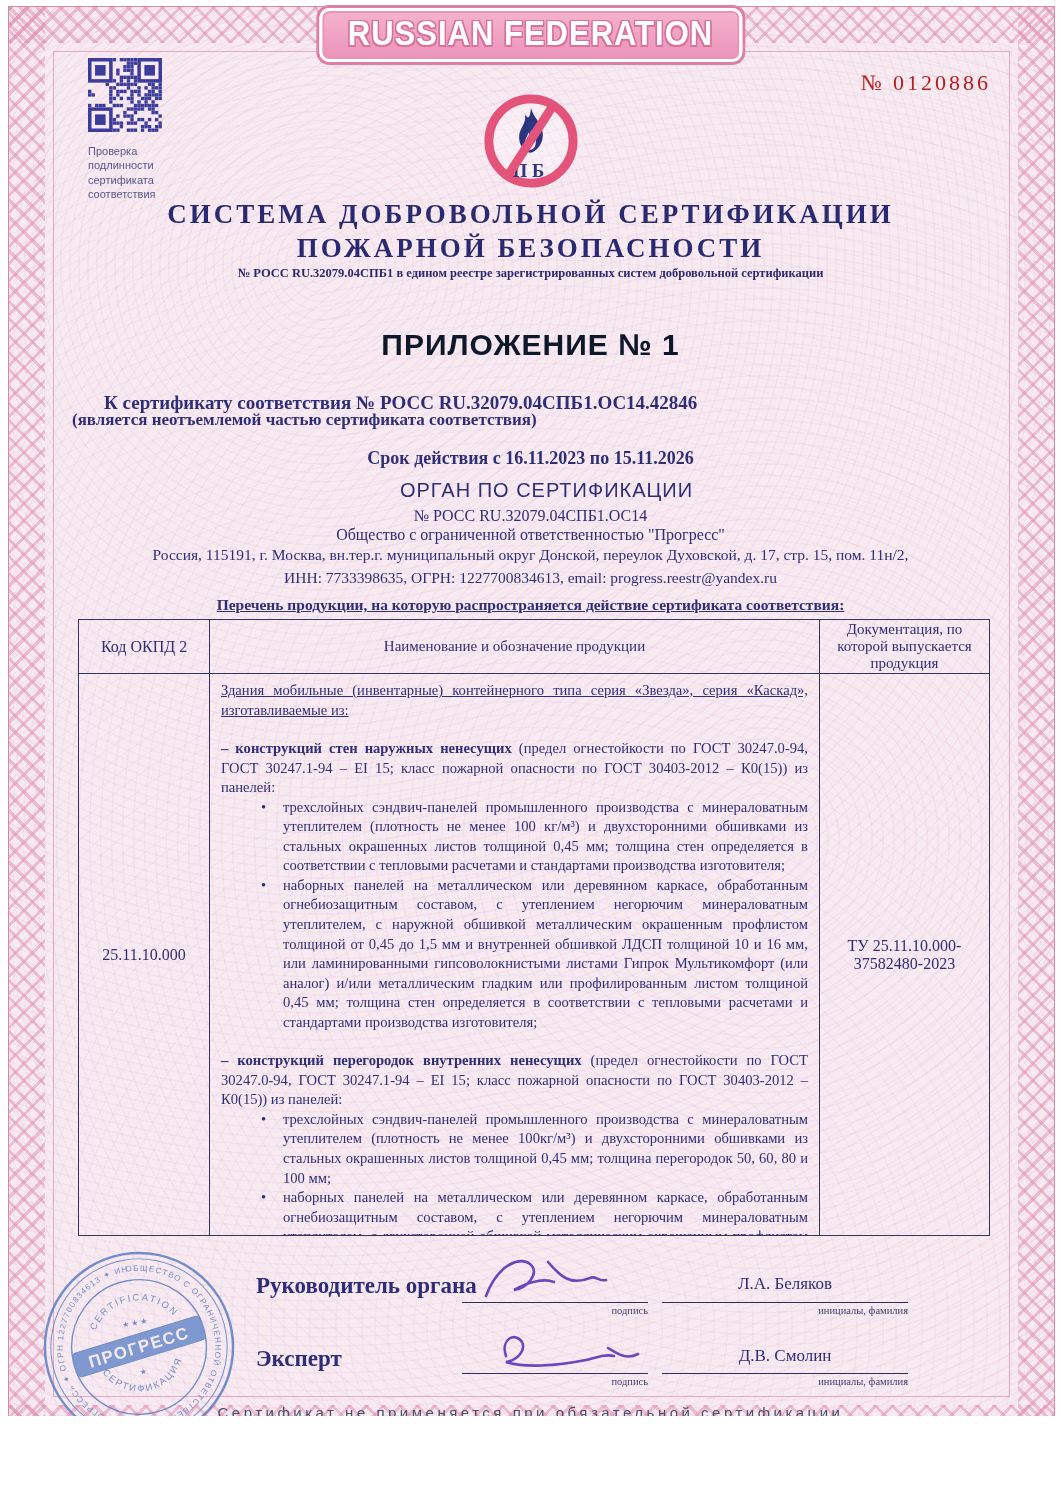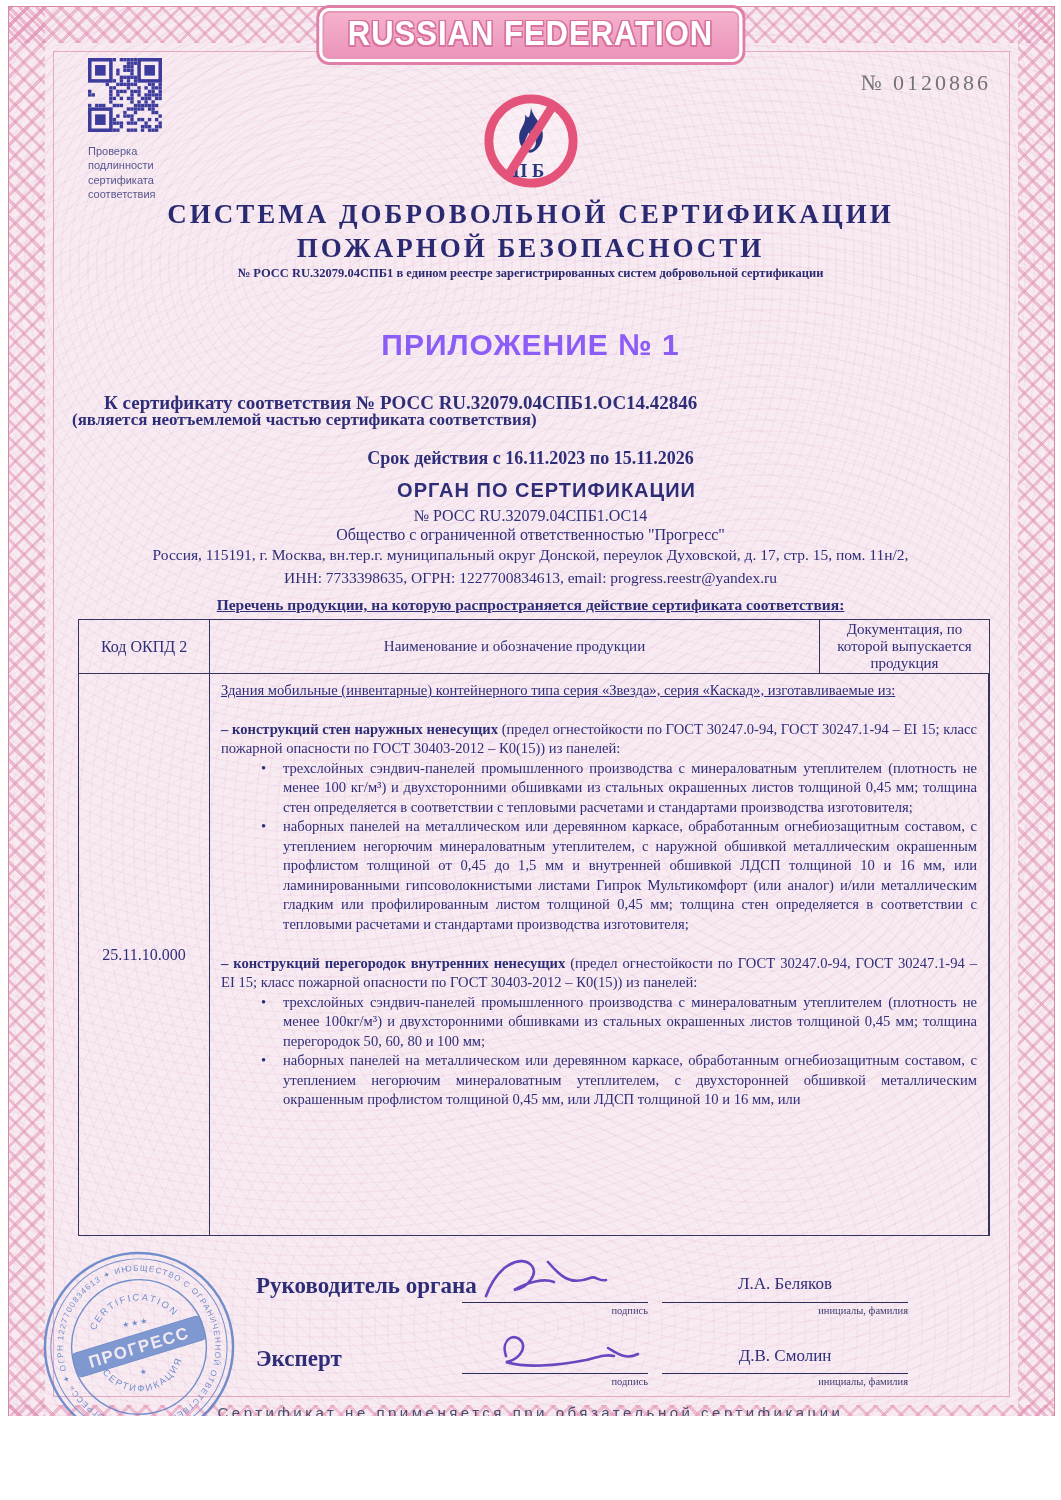--- a/index.html
+++ b/index.html
@@ -25,34 +25,34 @@
   .banner{position:absolute;left:50%;top:8px;transform:translateX(-50%);
     background:linear-gradient(#f5b3cd,#eb93ba);border:3px solid #fff;border-radius:10px;
     box-shadow:0 0 0 3px #df7fa8, inset 0 0 0 2px #e795b8;padding:5px 26px 7px;}
   .banner span{font-family:"Liberation Sans", sans-serif;font-weight:700;font-size:31px;
     letter-spacing:1px;color:#fff;display:inline-block;transform:scaleY(1.12);
     text-shadow:1.5px 1.5px 0 #d8739f,-1.5px -1.5px 0 #d8739f,1.5px -1.5px 0 #d8739f,-1.5px 1.5px 0 #d8739f;}
   
   .qr-block{position:absolute;left:88px;top:58px;width:120px;}
   .qr-label{font-family:"Liberation Sans", sans-serif;font-size:11px;line-height:1.3;color:#56568e;margin-top:8px;}
   
-  .cert-number{position:absolute;right:70px;top:70px;font-size:22px;letter-spacing:3px;color:#737373;}
+  .cert-number{position:absolute;right:70px;top:70px;font-size:22px;letter-spacing:3px;color:#b91c1c;}
   
   .fire-icon{position:absolute;left:50%;top:92px;transform:translateX(-50%);}
   
   .sys-title{position:absolute;left:0;right:0;top:198px;text-align:center;font-weight:700;
     font-size:27px;letter-spacing:3px;color:#2a2a72;line-height:1.25;}
   .sys-sub{position:absolute;left:0;right:0;top:266px;text-align:center;font-weight:700;font-size:12.5px;color:#2a2a72;}
   .apx-title{position:absolute;left:0;right:0;top:328px;text-align:center;
-    font-family:"Liberation Sans", sans-serif;font-weight:700;font-size:30px;letter-spacing:1px;color:#8b5cf6;}
+    font-family:"Liberation Sans", sans-serif;font-weight:700;font-size:30px;letter-spacing:1px;color:#0f172a;}
   .to-cert{position:absolute;left:72px;top:392px;font-weight:700;font-size:19px;margin-left:32px;}
   .integral{position:absolute;left:72px;top:410px;font-weight:700;font-size:17px;}
   .validity{position:absolute;left:0;right:0;top:448px;text-align:center;font-weight:700;font-size:18px;}
   .organ-title{position:absolute;left:0;right:0;top:479px;text-align:center;
-    font-family:"Liberation Sans", sans-serif;font-weight:700;font-size:20px;letter-spacing:1px;padding-left:32px;}
+    font-family:"Liberation Sans", sans-serif;font-weight:400;font-size:20px;letter-spacing:1px;padding-left:32px;}
   .organ-line{position:absolute;left:0;right:0;text-align:center;font-size:16px;}
   .organ-num{top:507px;}
   .organ-company{top:526px;}
   .organ-addr{top:546px;font-size:15.5px;}
   .organ-req{top:569px;font-size:15.5px;}
   .products-heading{position:absolute;left:0;right:0;top:596px;text-align:center;
     font-weight:700;font-size:15.5px;text-decoration:underline;}
   
   .tbl{position:absolute;left:78px;top:619px;width:912px;height:617px;
     border:1.6px solid #34345e;box-sizing:border-box;display:flex;flex-direction:column;}
@@ -308,20 +308,21 @@
           <div class="gap"></div>
           <p><b>– конструкций стен наружных ненесущих</b><span> (предел огнестойкости по ГОСТ 30247.0-94, ГОСТ 30247.1-94 – EI 15; класс пожарной опасности по ГОСТ 30403-2012 – К0(15)) из панелей:</span></p>
           <div class="bullet">трехслойных сэндвич-панелей промышленного производства с минераловатным утеплителем (плотность не менее 100 кг/м³) и двухсторонними обшивками из стальных окрашенных листов толщиной 0,45 мм; толщина стен определяется в соответствии с тепловыми расчетами и стандартами производства изготовителя;</div>
           <div class="bullet">наборных панелей на металлическом или деревянном каркасе, обработанным огнебиозащитным составом, с утеплением негорючим минераловатным утеплителем, с наружной обшивкой металлическим окрашенным профлистом толщиной от 0,45 до 1,5 мм и внутренней обшивкой ЛДСП толщиной 10 и 16 мм, или ламинированными гипсоволокнистыми листами Гипрок Мультикомфорт (или аналог) и/или металлическим гладким или профилированным листом толщиной 0,45 мм; толщина стен определяется в соответствии с тепловыми расчетами и стандартами производства изготовителя;</div>
           <div class="gap"></div>
           <p><b>– конструкций перегородок внутренних ненесущих</b><span> (предел огнестойкости по ГОСТ 30247.0-94, ГОСТ 30247.1-94 – EI 15; класс пожарной опасности по ГОСТ 30403-2012 – К0(15)) из панелей:</span></p>
           <div class="bullet">трехслойных сэндвич-панелей промышленного производства с минераловатным утеплителем (плотность не менее 100кг/м³) и двухсторонними обшивками из стальных окрашенных листов толщиной 0,45 мм; толщина перегородок 50, 60, 80 и 100 мм;</div>
           <div class="bullet">наборных панелей на металлическом или деревянном каркасе, обработанным огнебиозащитным составом, с утеплением негорючим минераловатным утеплителем, с двухсторонней обшивкой металлическим окрашенным профлистом толщиной 0,45 мм, или ЛДСП толщиной 10 и 16 мм, или</div>
         </div>
       </div>
+      <div class="cell c3 bd">ТУ 25.11.10.000-37582480-2023</div>
     </div>
   </div>
 
   <svg class="stamp" width="198" height="198" viewBox="0 0 200 200">
     <g fill="none" stroke="#5b7fc4" transform="rotate(-10 100 100)">
       <circle cx="100" cy="100" r="95" stroke-width="2.5"></circle>
       <circle cx="100" cy="100" r="89" stroke-width="1"></circle>
       <circle cx="100" cy="100" r="68" stroke-width="1.4"></circle>
       <path id="ringpath" d="M 100 23 A 77 77 0 1 1 99.9 23" stroke="none"></path>
       <text font-family="Liberation Sans, sans-serif" font-size="8.2" fill="#5b7fc4" letter-spacing="1.2" stroke="none">

